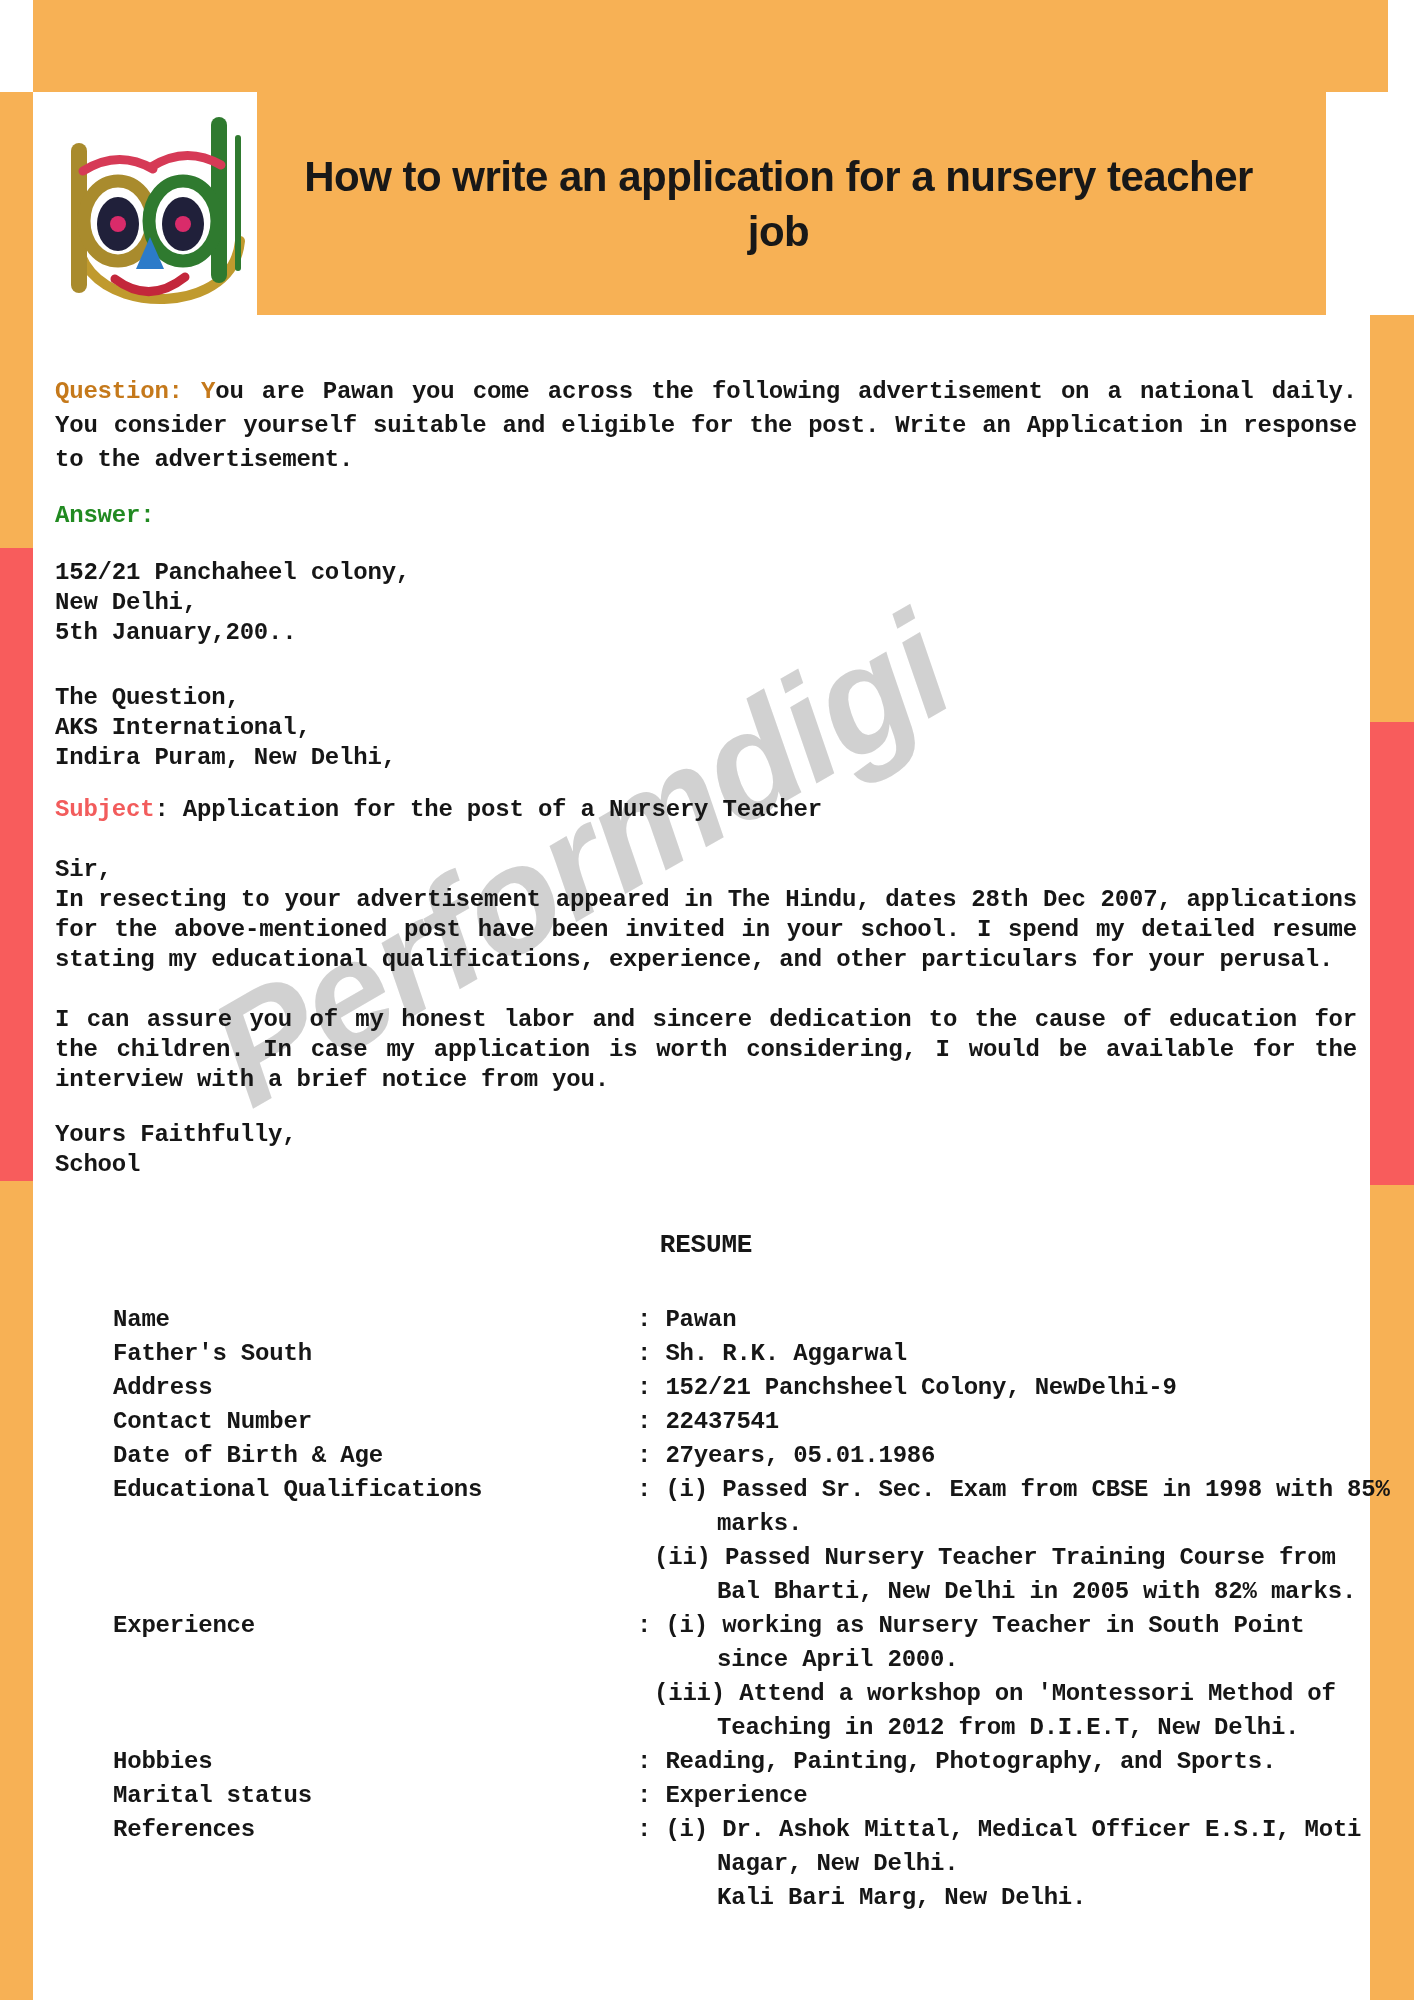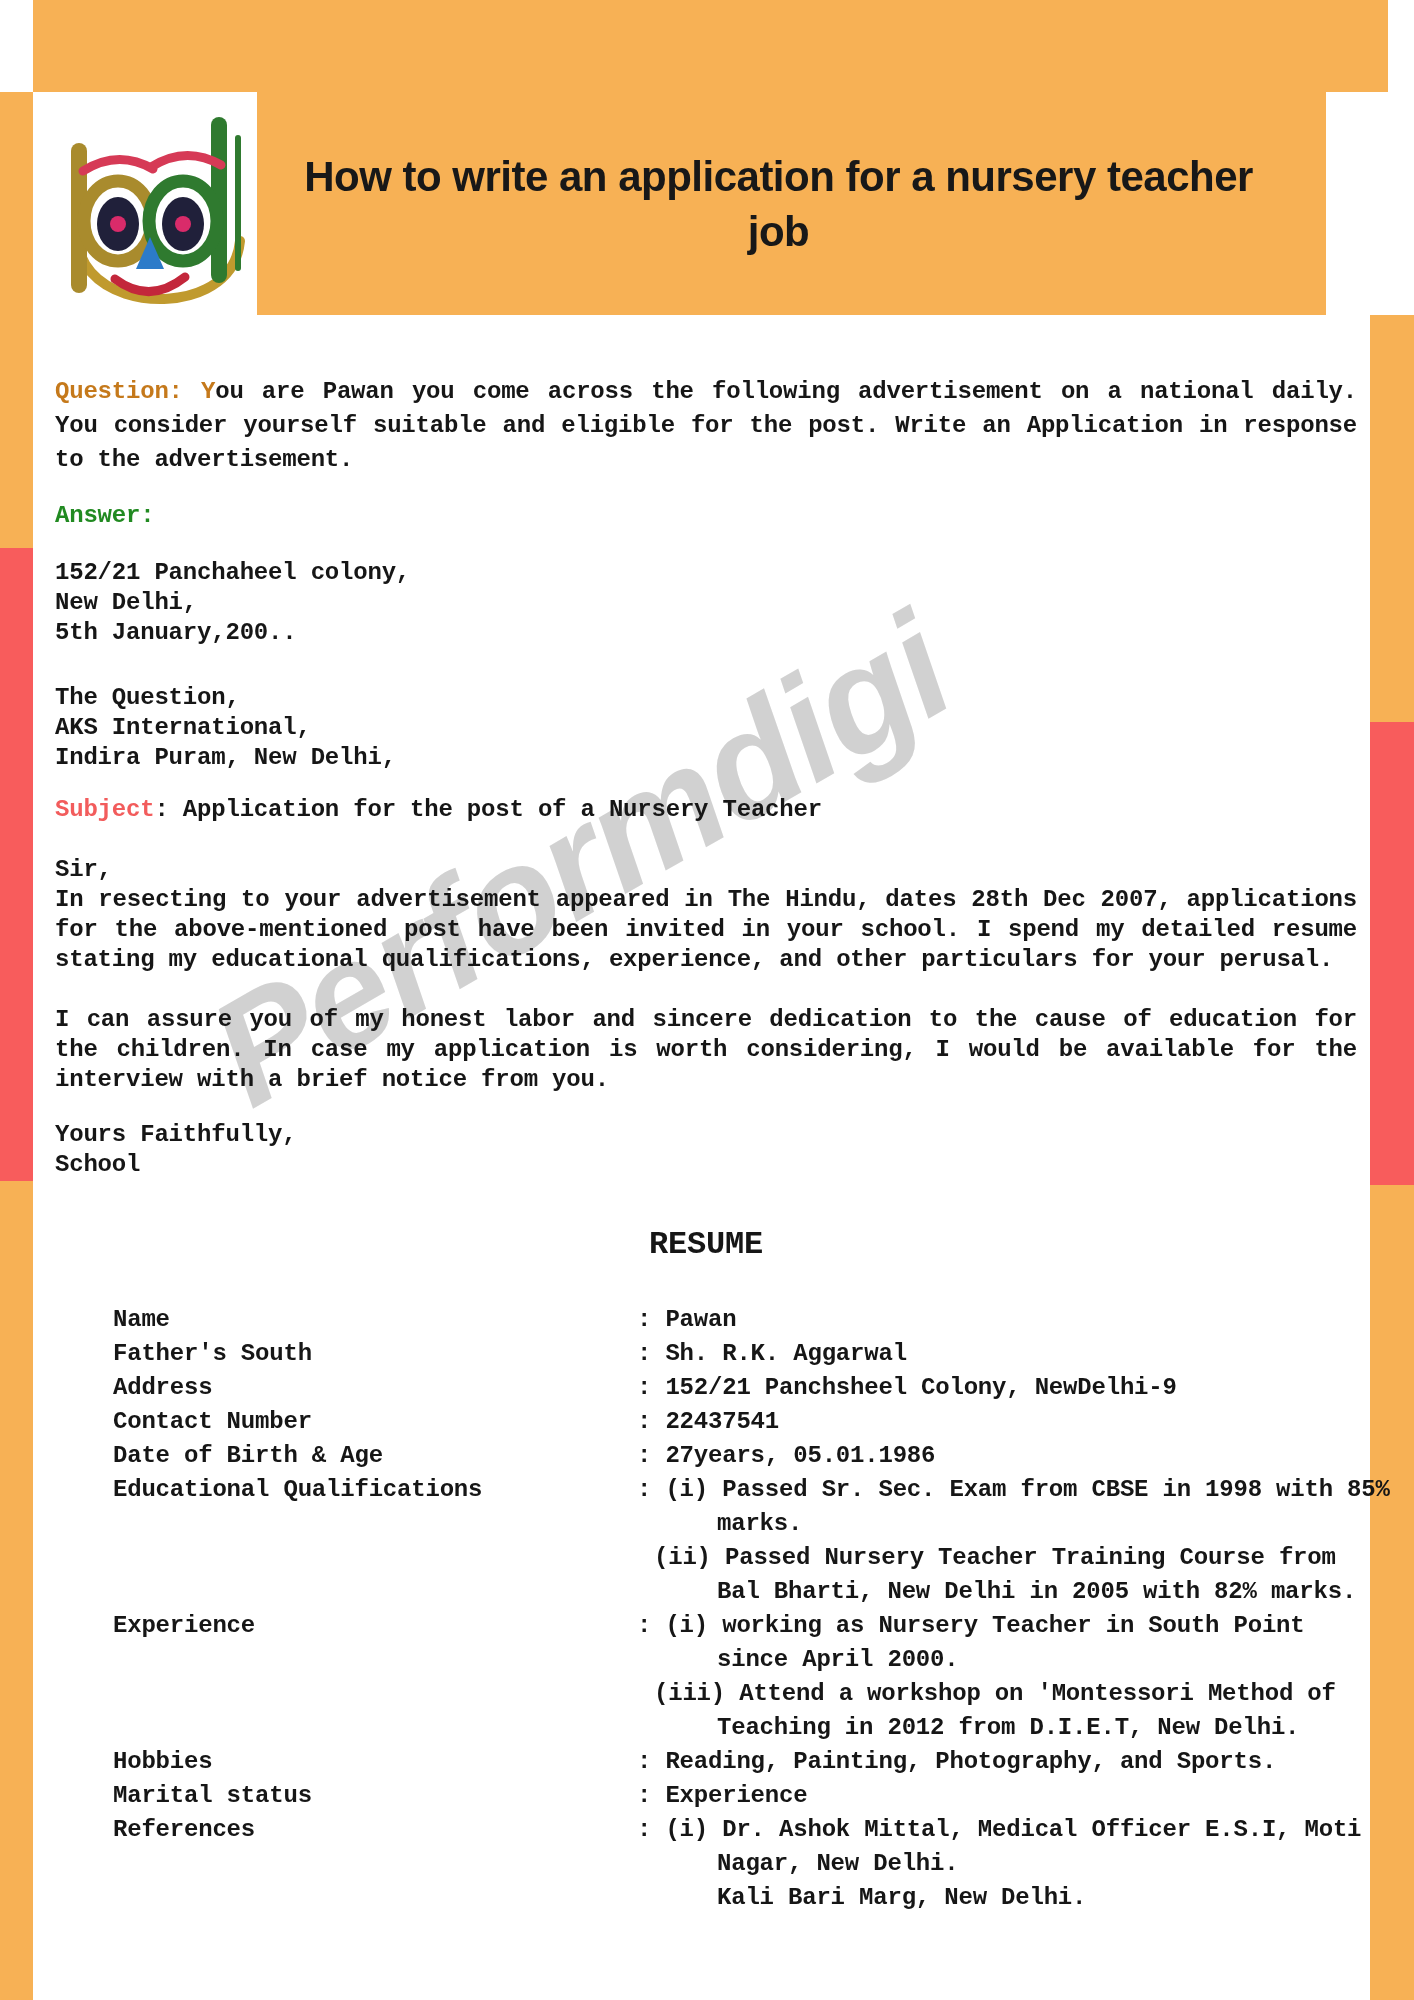--- a/index.html
+++ b/index.html
@@ -56,21 +56,21 @@
   .answer{margin-top:24px;color:var(--a-label);line-height:30px;}
   .sender{margin-top:27px;}
   .date{line-height:30px;}
   .recipient{margin-top:35px;}
   .subject{margin-top:22px;line-height:30px;}
   .s-label{color:var(--s-label);}
   .sirblock{margin-top:30px;}
   .para2{margin-top:30px;}
   .closing{margin-top:25px;}
   
-  .resume-heading{margin-top:48px;text-align:center;font-size:32px;line-height:34px;}
+  .resume-heading{margin-top:48px;text-align:center;font-size:26px;line-height:34px;}
   .resume-rows{margin-top:41px;}
   .rrow{display:flex;line-height:34px;white-space:nowrap;}
   .rlabel{flex:none;width:582px;padding-left:58px;}
   .rvalue.ind1{margin-left:17px;}
   .rvalue.ind2{margin-left:80px;}
 </style>
 </head>
 <body>
 
 <div class="abs band-top"></div>

